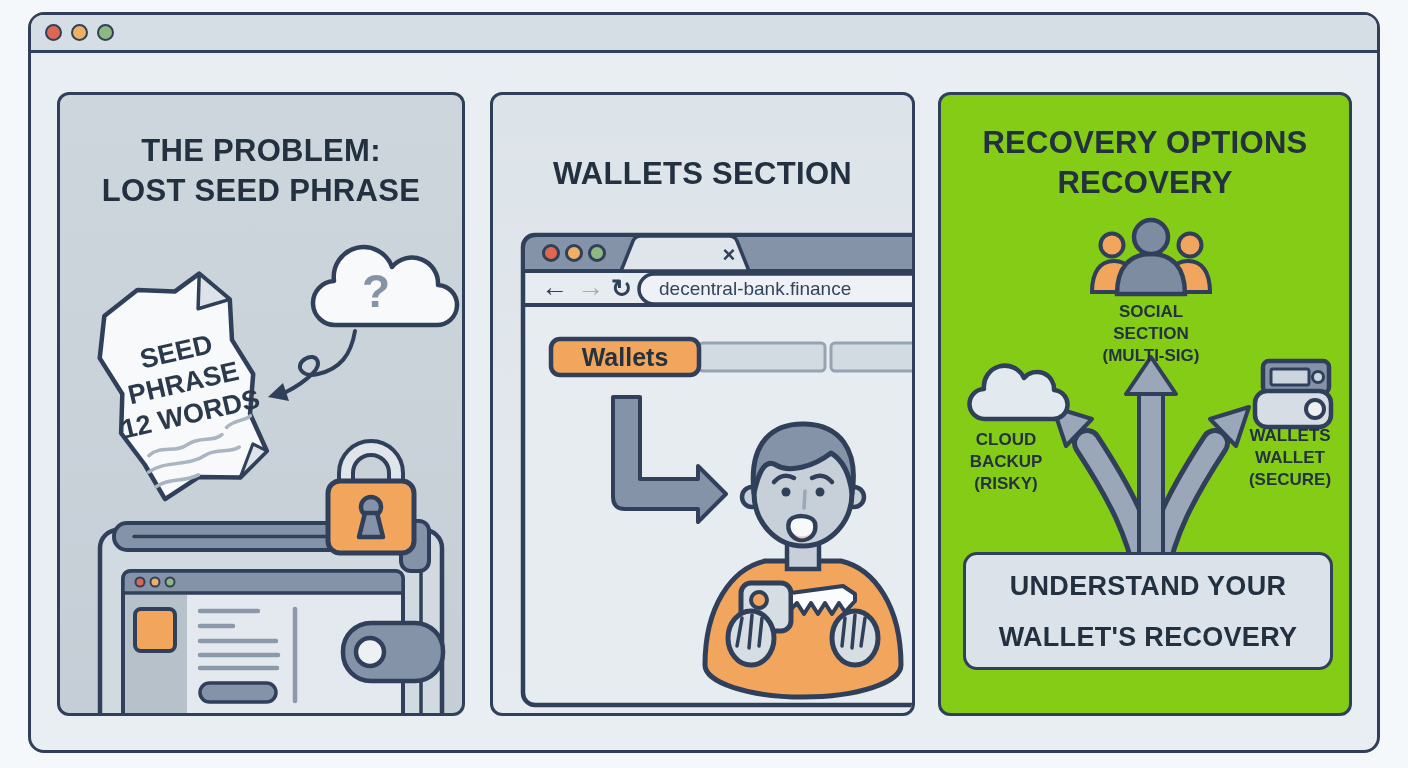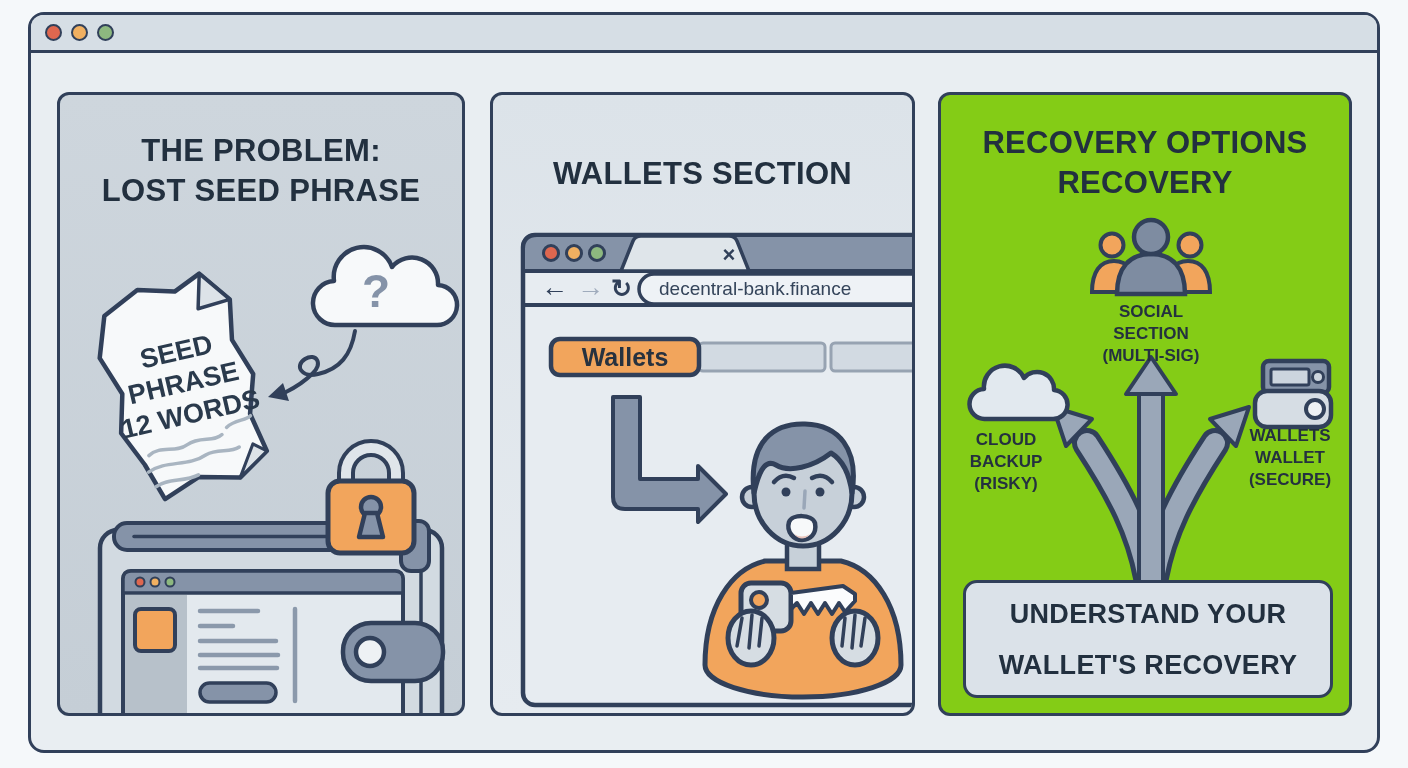--- a/index.html
+++ b/index.html
@@ -13,21 +13,21 @@
   .light{width:17px;height:17px;border-radius:50%;border:2.5px solid #31405a;box-sizing:border-box;}
   .panel{position:absolute;top:92px;height:624px;border:3.5px solid #31405a;border-radius:12px;
          box-sizing:border-box;overflow:hidden;}
   .panel-left{left:57px;width:408px;background:linear-gradient(180deg,#ced6dd,#c5ced6);}
   .panel-mid{left:490px;width:425px;background:linear-gradient(180deg,#dce3e9,#e6ebf0);}
   .panel-right{left:938px;width:414px;background:#84cc16;}
   .ptitle{position:absolute;left:0;right:0;text-align:center;font-weight:700;
           font-size:31px;line-height:40px;letter-spacing:.3px;color:#22303f;}
   .artwork{position:absolute;left:0;top:0;}
   .lbl{position:absolute;text-align:center;font-weight:700;font-size:17px;line-height:22px;color:#24313f;}
-  .footer-box{position:absolute;left:22px;top:485px;width:370px;height:118px;background:#dbe2e9;
+  .footer-box{position:absolute;left:22px;top:457px;width:370px;height:118px;background:#dbe2e9;
               border:3.5px solid #31405a;border-radius:14px;box-sizing:border-box;
               display:flex;flex-direction:column;justify-content:center;text-align:center;
               font-weight:700;font-size:27px;line-height:36px;letter-spacing:.3px;color:#22303f;gap:15px;}
   svg text{font-family:"Liberation Sans",sans-serif;}
 </style>
 </head>
 <body>
 
 <div class="stage">
 

